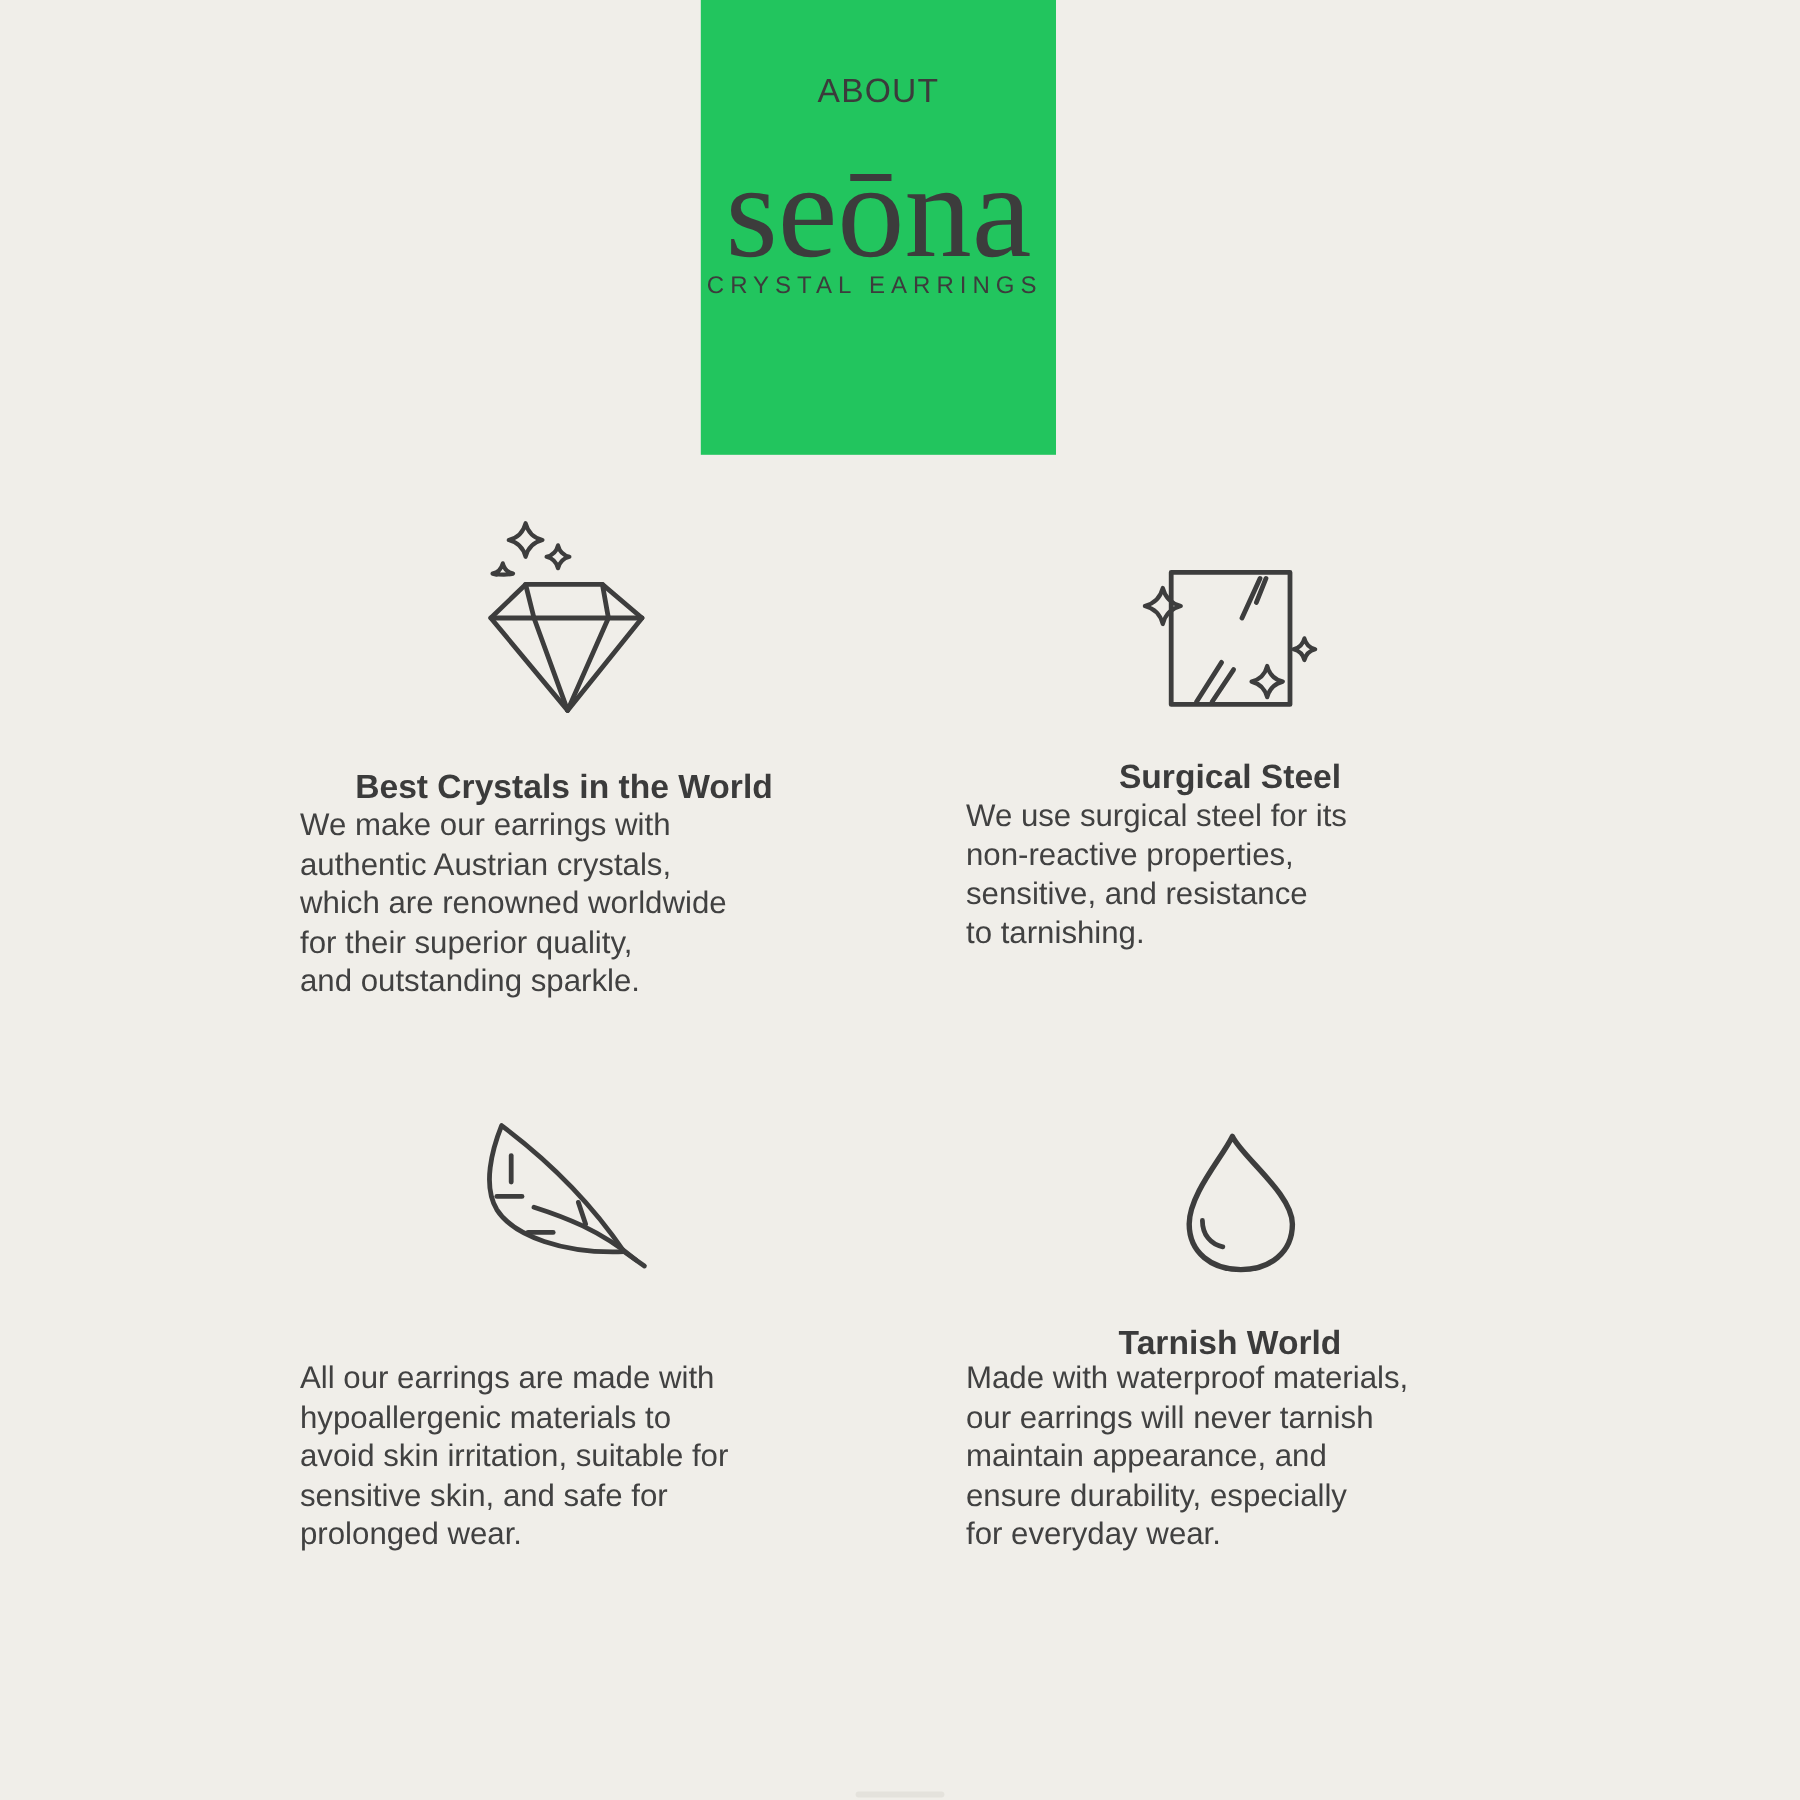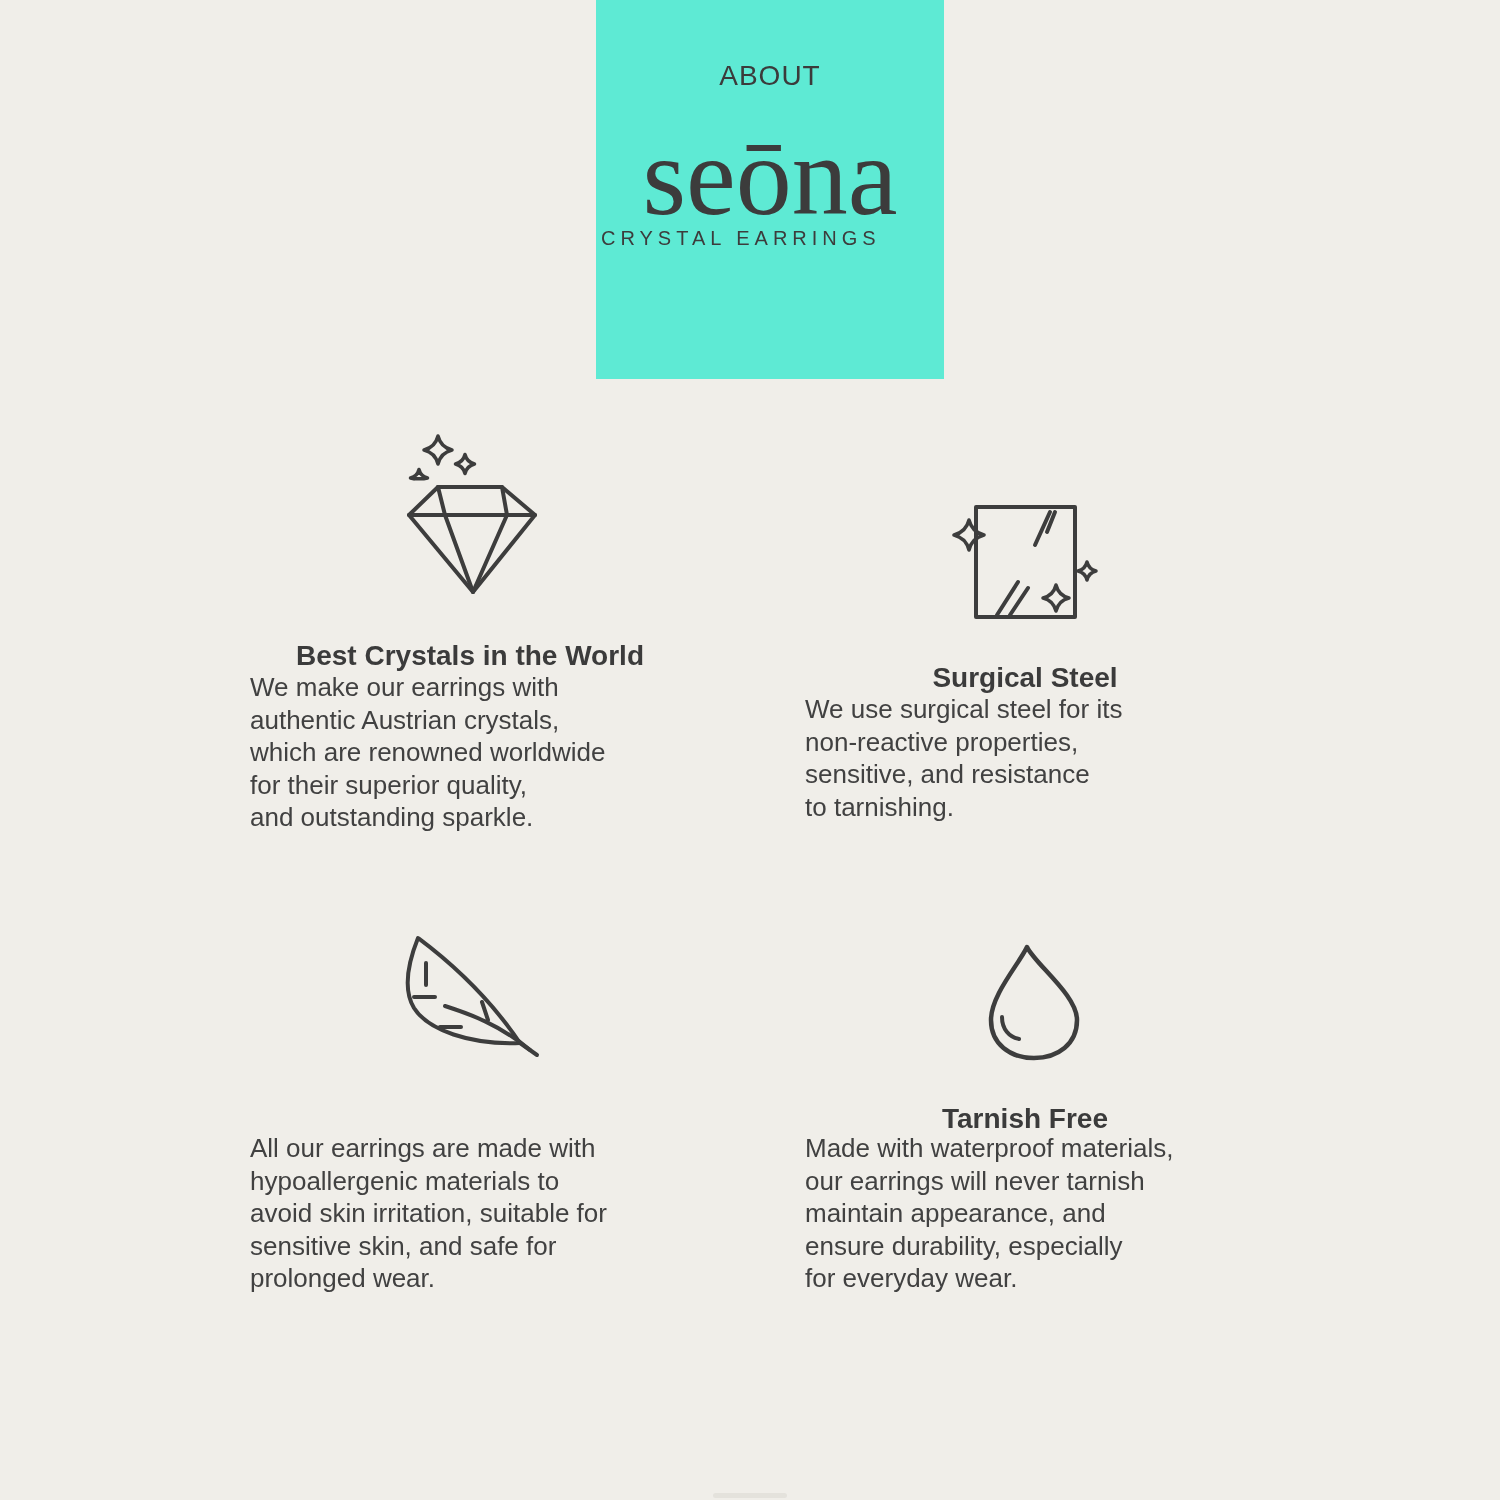--- a/index.html
+++ b/index.html
@@ -2,22 +2,22 @@
 <html><head>
 <meta charset="utf-8">
 <style>
   html,body { margin:0; padding:0; background:#f0eee9; }
   .stage {
     position:relative; width:1500px; height:1500px;
     background:#f0eee9; overflow:hidden;
     font-family:"Liberation Sans", sans-serif; color:#3f3f3f;
   }
   .card {
-    position:absolute; left:596px; top:0; width:348px; height:379px;
-    background:#5eead4;
+    position:absolute; left:584px; top:0; width:296px; height:379px;
+    background:#22c55e;
   }
   .eyebrow {
     position:absolute; top:62px; left:0; width:100%;
     text-align:center; font-size:28px; line-height:28px;
     letter-spacing:1px; color:#3b3b3b;
   }
   .brand {
     position:absolute; top:120px; left:0; width:100%;
     text-align:center; font-family:"Liberation Serif", serif;
     font-size:112px; line-height:112px; color:#3c3c3c;
@@ -35,21 +35,21 @@
   }
   .cell .body {
     position:absolute; left:-20px; width:440px; 
     font-size:26px; line-height:32.5px; white-space:pre-line; color:#414141;
   }
   .cell.row1 .title { top:214px; }
   .cell.row1 .body  { top:246px; }
   .cell.row2 .title { top:177px; }
   .cell.row2 .body  { top:207px; }
   .cell1 { left:270px; top:425px; }
-  .cell2 { left:825px; top:447px; }
+  .cell2 { left:825px; top:417px; }
   .cell3 { left:270px; top:925px; }
   .cell4 { left:825px; top:925px; }
   svg .ln { fill:none; stroke:#3d3d3d; stroke-width:4; stroke-linecap:round; stroke-linejoin:round; }
   svg .sp { fill:none; stroke:#3d3d3d; stroke-width:3.5; stroke-linecap:round; stroke-linejoin:round; }
   .page-indicator {
     position:absolute; left:713px; top:1493px; width:74px; height:5px;
     border-radius:3px; background:#e4e2dc;
   }
 </style>
 </head>
@@ -116,21 +116,21 @@
 avoid skin irritation, suitable for
 sensitive skin, and safe for
 prolonged wear.</div>
   </div>
 
   <div class="cell row2 cell4">
     <svg class="icon" style="left:160px; top:15px;" width="100" height="125" viewBox="0 0 100 125">
       <path class="ln" style="stroke-width:4.5" d="M42,7 C50,24 92,55 92,80 C92,104 73,118 49,118 C25,118 6,104 6,80 C6,55 34,24 42,7 Z"></path>
       <path class="ln" d="M17,77 C17,89 24,97 34,99"></path>
     </svg>
-    <div class="title">Tarnish Free</div>
+    <div class="title">Tarnish World</div>
     <div class="body">Made with waterproof materials,
 our earrings will never tarnish
 maintain appearance, and
 ensure durability, especially
 for everyday wear.</div>
   </div>
 
   <div class="page-indicator"></div>
 </div>
 

